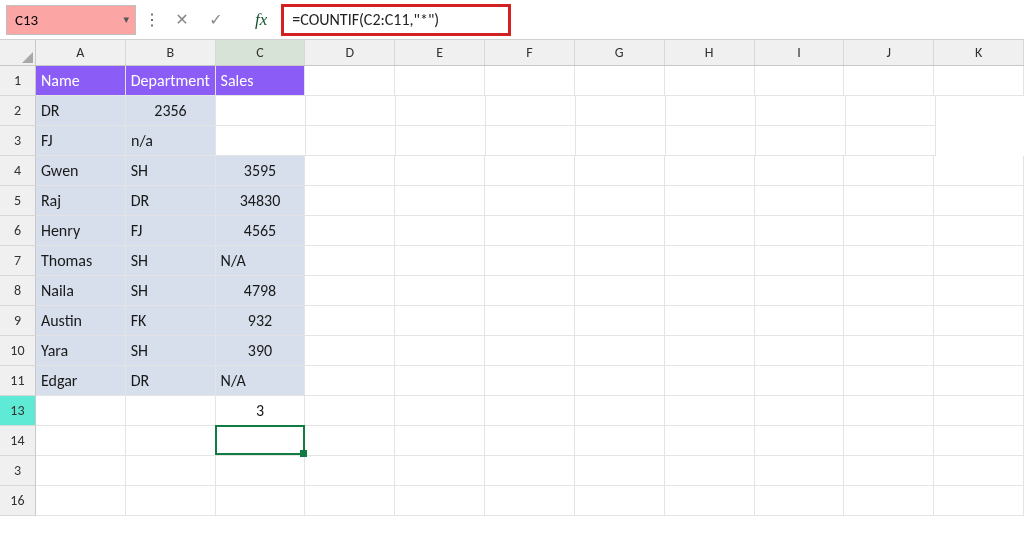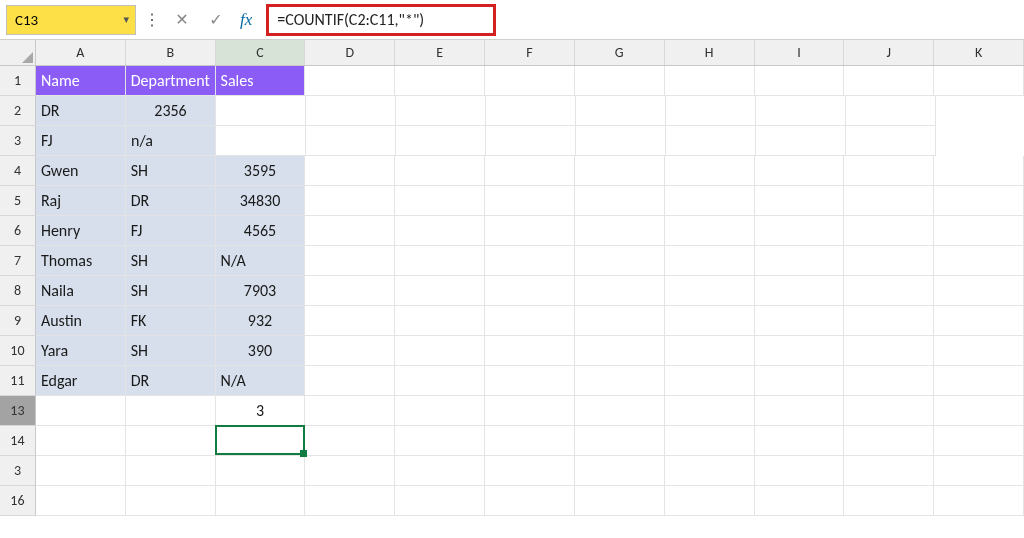--- a/index.html
+++ b/index.html
@@ -1,23 +1,23 @@
 <!DOCTYPE html>
 <html><head>
 <meta charset="utf-8">
 <style>
 * { box-sizing: border-box; margin: 0; padding: 0; }
 body { font-family: Calibri, 'Segoe UI', Arial, sans-serif; font-size: 15px; background: #fff; overflow: hidden; width: 1024px; height: 538px; }
 
 .formula-bar-area { display: flex; align-items: center; height: 40px; border-bottom: 1px solid #d0d0d0; background: #fff; padding: 4px 6px; gap: 6px; }
-.name-box { width: 130px; height: 30px; border: 1px solid #c0c0c0; background: #fde047; display: flex; align-items: center; padding: 0 8px; position: relative; font-size: 15px; }
+.name-box { width: 130px; height: 30px; border: 1px solid #c0c0c0; background: #fca5a5; display: flex; align-items: center; padding: 0 8px; position: relative; font-size: 15px; }
 .name-box .chev { position: absolute; right: 6px; font-size: 11px; color: #555; pointer-events: none; }
 .vdots { color: #555; font-size: 16px; padding: 0 2px; user-select: none; }
 .fx-btn { width: 28px; height: 28px; display: flex; align-items: center; justify-content: center; color: #888; font-size: 16px; cursor: pointer; }
-.fx-label { font-style: italic; font-family: 'Times New Roman', serif; font-size: 17px; color: #0369a1; padding: 0 4px; }
+.fx-label { font-style: italic; font-family: 'Times New Roman', serif; font-size: 17px; color: #14532d; padding: 0 4px; margin-left: 15px; }
 .formula-input-wrap { flex: 1; height: 32px; border: 3px solid #d32121; display: flex; align-items: center; padding: 0 8px; font-size: 16px; color: #222; margin-left: 4px; max-width: 230px; }
 .formula-spacer { flex: 1; }
 
 .grid-area { position: relative; }
 .corner { position: absolute; left: 0; top: 0; width: 36px; height: 26px; background: #f0f0f0; border-right: 1px solid #c8c8c8; border-bottom: 1px solid #c8c8c8; z-index: 3; }
 .corner::after { content: ''; position: absolute; right: 2px; bottom: 2px; width: 0; height: 0; border-style: solid; border-width: 0 0 11px 11px; border-color: transparent transparent #a8a8a8 transparent; }
 
 .col-headers { display: flex; margin-left: 36px; height: 26px; background: #f0f0f0; border-bottom: 1px solid #c8c8c8; }
 .col-h { width: 90px; border-right: 1px solid #d8d8d8; text-align: center; line-height: 26px; color: #333; font-size: 14px; position: relative; }
 
@@ -27,21 +27,21 @@
 .cell { width: 90px; height: 30px; border-right: 1px solid #e4e4e4; border-bottom: 1px solid #e4e4e4; padding: 0 5px; line-height: 30px; overflow: hidden; white-space: nowrap; font-size: 16px; color: #1a1a1a; }
 .cell.num { text-align: center; }
 
 .hdr-cell { background: #8b5cf6; color: #fff; font-size: 16px; }
 .shaded { background: #d7dfec; }
 
 .active-cell-overlay { position: absolute; border: 2px solid #107c41; background: transparent; pointer-events: none; z-index: 5; }
 .active-cell-handle { position: absolute; width: 7px; height: 7px; background: #107c41; right: -4px; bottom: -4px; }
 
 .col-h.active { background: #d7e3d7; }
-.row-h.active { background: #a3a3a3; }
+.row-h.active { background: #5eead4; }
 </style>
 </head>
 <body>
 
 <div class="formula-bar-area">
   <div class="name-box">
     <span>C13</span>
     <span class="chev">▾</span>
   </div>
   <span class="vdots">⋮</span>
@@ -167,21 +167,21 @@
         <div class="cell"></div>
         <div class="cell"></div>
         <div class="cell"></div>
         <div class="cell"></div>
         <div class="cell"></div>
       </div>
       <div class="row">
         <div class="row-h">8</div>
         <div class="cell shaded">Naila</div>
         <div class="cell shaded">SH</div>
-        <div class="cell shaded num">7903</div>
+        <div class="cell shaded num">4798</div>
         <div class="cell"></div>
         <div class="cell"></div>
         <div class="cell"></div>
         <div class="cell"></div>
         <div class="cell"></div>
         <div class="cell"></div>
         <div class="cell"></div>
         <div class="cell"></div>
       </div>
       <div class="row">

